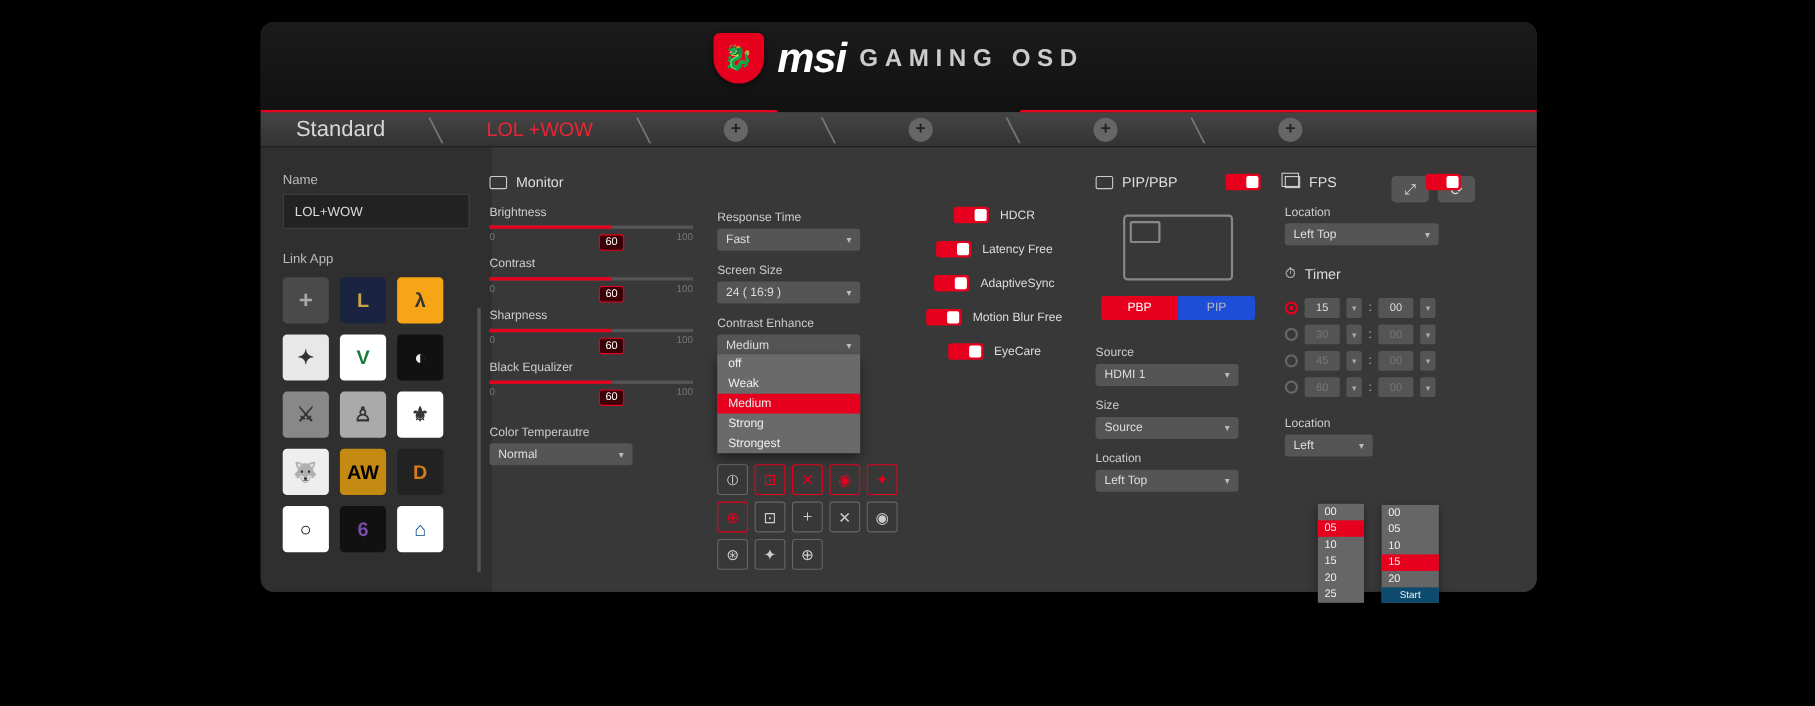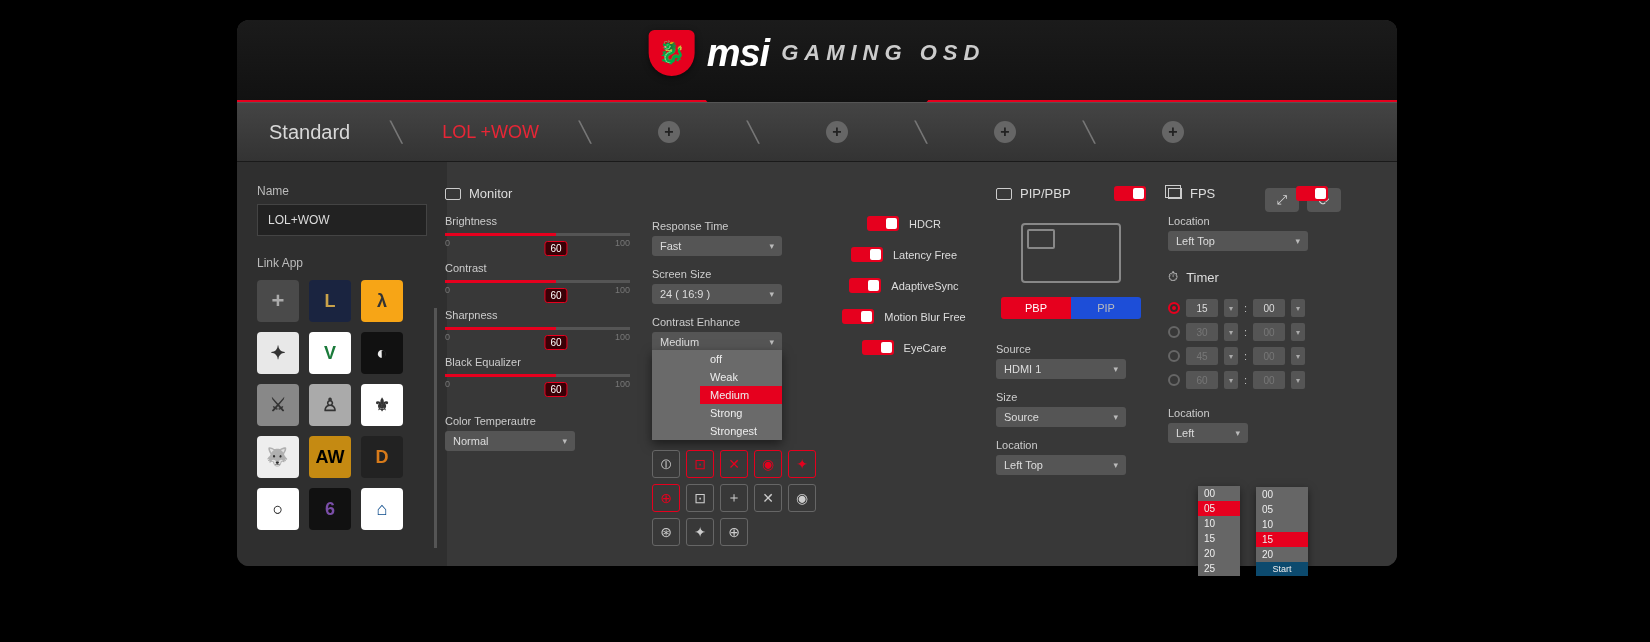--- a/index.html
+++ b/index.html
@@ -62,28 +62,27 @@
     font-style:italic;
     font-size:38px;
     color:#fff;
     letter-spacing:-1px;
   }
   .subbrand{
     font-size:22px;
     letter-spacing:6px;
     color:#ccc;
     font-weight:600;
-    font-style:italic;
   }
   
   .tabs{
     display:flex;
     align-items:center;
     background:linear-gradient(#444,#333);
-    height:60px;
+    height:32px;
     border-top:1px solid #555;
     border-bottom:1px solid #1a1a1a;
   }
   .tab{
     padding:0 32px;
     height:100%;
     display:flex;
     align-items:center;
     font-size:18px;
     color:#ccc;
@@ -218,21 +217,21 @@
   }
   .select .chev{font-size:9px;color:#bbb;}
   .field-label{font-size:11px;color:#ccc;margin-top:12px;}
   .dropdown-open{
     background:#6a6a6a;
     width:130px;
     margin-top:-2px;
     box-shadow:0 4px 10px rgba(0,0,0,.5);
   }
   .dropdown-open .opt{
-    padding:3px 10px;font-size:11px;color:#eee;margin-left:48px;
+    padding:3px 10px;font-size:11px;color:#eee;
   }
   .dropdown-open .opt.sel{background:#e6001e;}
   .toggle-row{
     display:flex;align-items:center;gap:10px;
     margin-bottom:16px;font-size:11px;color:#ddd;
   }
   .crosshair-grid{
     display:grid;
     grid-template-columns:repeat(5,28px);
     gap:6px;

